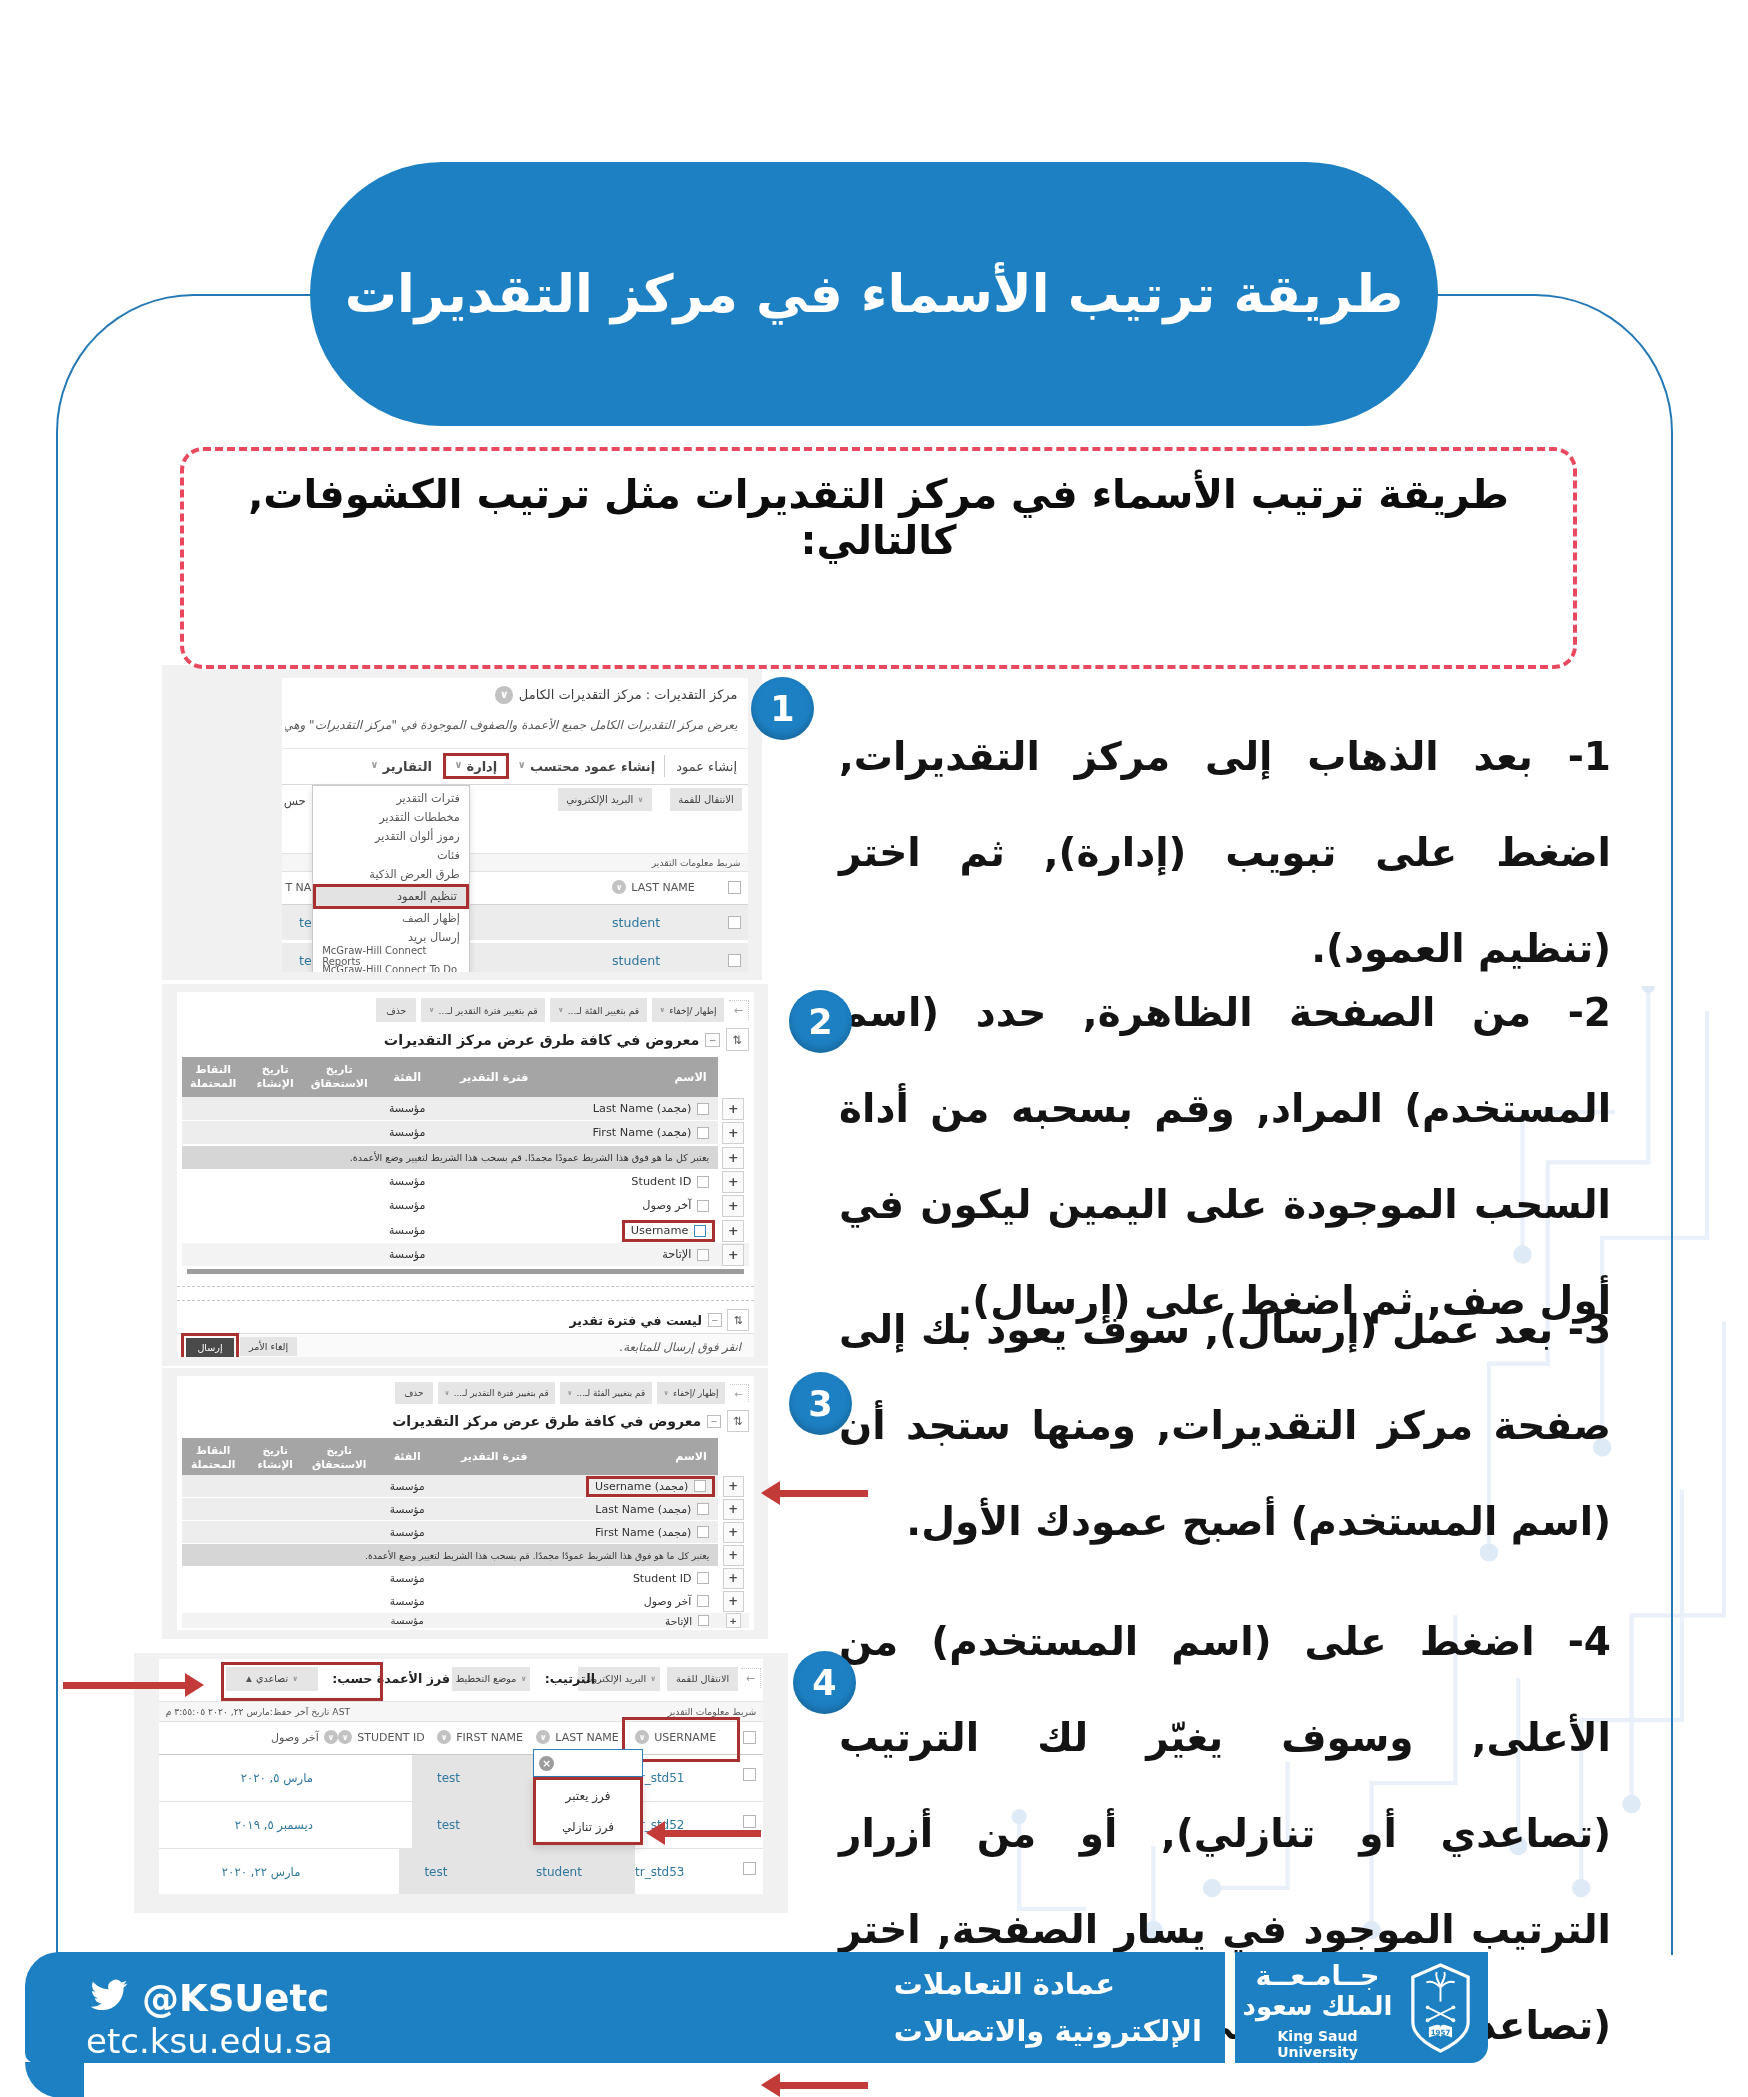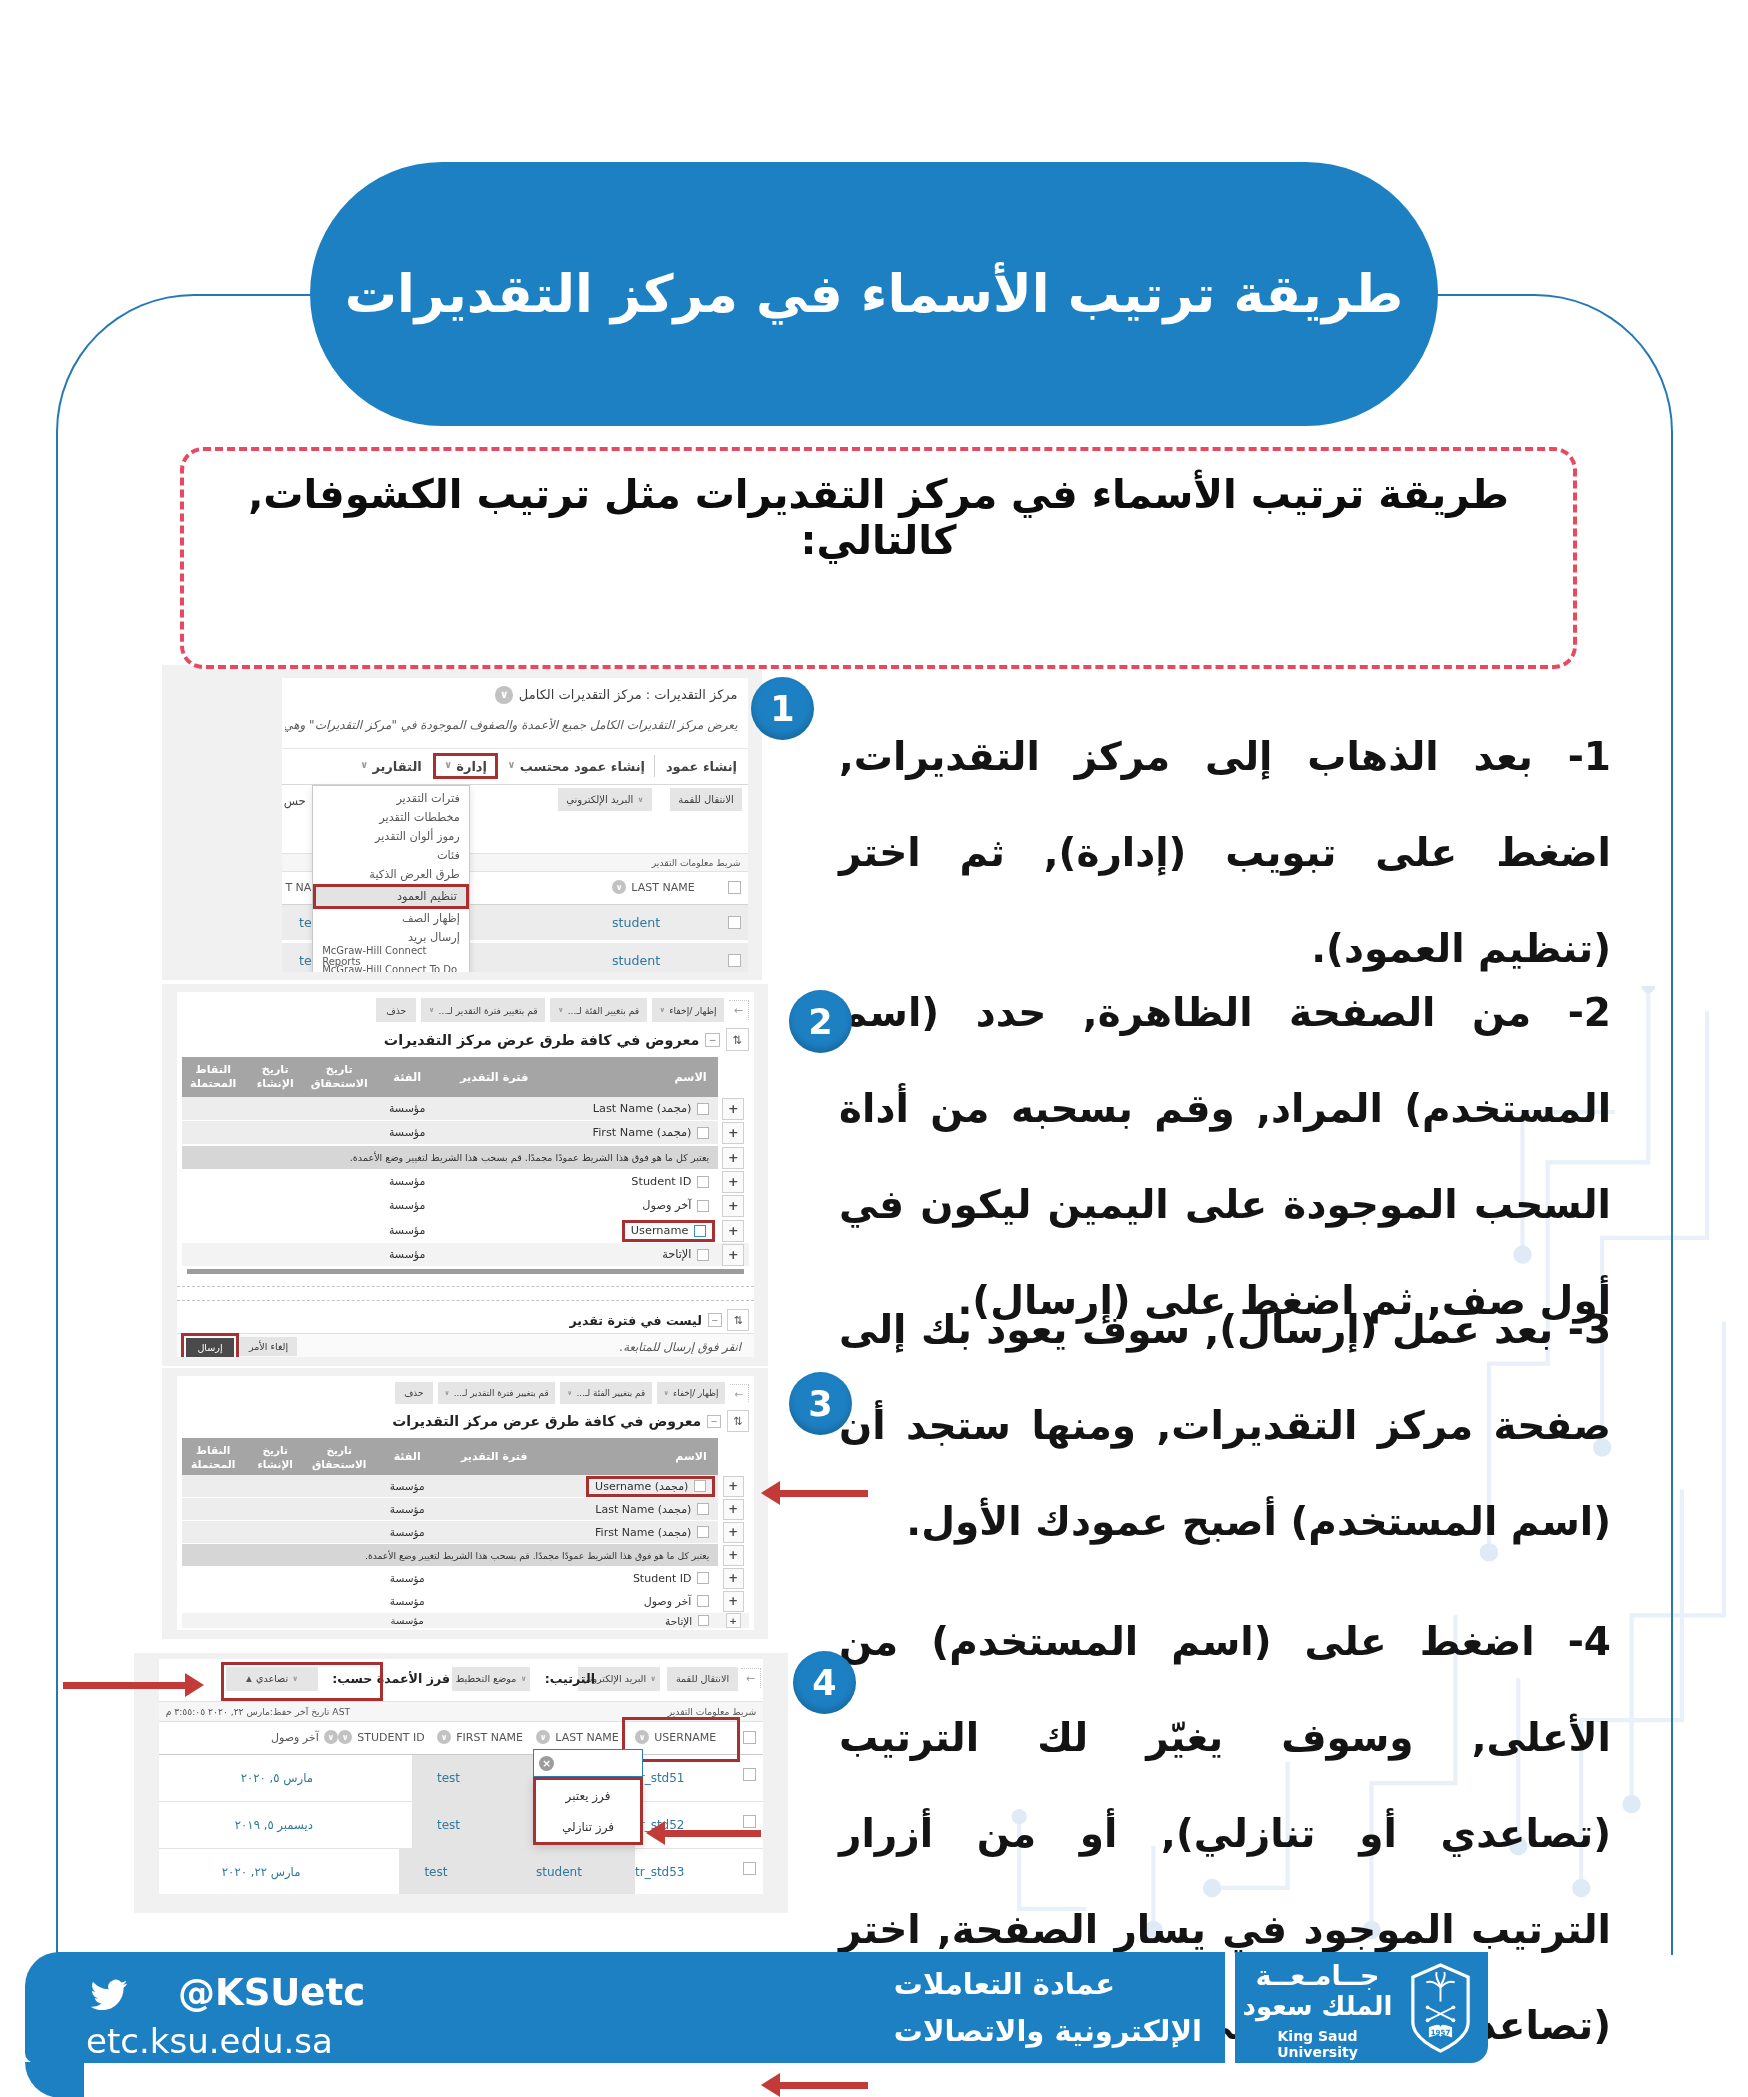--- a/index.html
+++ b/index.html
@@ -132,21 +132,21 @@
 
 <div class="abs panel" style="left:162px;top:665px;width:600px;height:315px;">
   <div class="pwhite" style="left:120px;top:12.6px;width:466px;height:294px;">
     <div class="abs rtl" style="top:8.4px;right:10.5px;display:flex;align-items:center;gap:5.9px;font-size:13px;color:#3c3c3c;">
       <span>مركز التقديرات : مركز التقديرات الكامل</span>
       <span class="cchev" style="width:17.6px;height:17.6px;font-size:11px;"></span>
     </div>
     <div class="abs rtl" style="top:40px;right:10.5px;left:2.5px;font-size:12px;font-style:italic;color:#5a5a5a;white-space:nowrap;overflow:hidden;">يعرض مركز التقديرات الكامل جميع الأعمدة والصفوف الموجودة في "مركز التقديرات" وهي طريقة</div>
 
     <div class="abs rtl" style="top:70px;left:0;right:0;height:35px;display:flex;align-items:center;gap:0;border-top:0.8px solid #e6e6e6;border-bottom:0.8px solid #d8d8d8;font-size:13px;color:#444;">
-      <span style="padding:0 11px;font-weight:700;">إنشاء عمود</span>
+      <span style="padding:0 11px;font-weight:400;">إنشاء عمود</span>
       <span style="width:0.8px;height:22px;background:#cfcfcf;"></span>
       <span class="chev" style="padding:0 9.2px;display:inline-flex;gap:4.2px;font-weight:700;">إنشاء عمود محتسب</span>
       <span class="chev redbox" style="padding:2.5px 8.4px;display:inline-flex;gap:4.2px;font-weight:700;">إدارة</span>
       <span class="chev" style="padding:0 11px;display:inline-flex;gap:4.2px;font-weight:700;">التقارير</span>
     </div>
 
     <span class="btn-g" style="position:absolute;top:110px;right:5.9px;height:23.5px;padding:0 8.4px;font-size:10px;">الانتقال للقمة</span>
     <span class="btn-g chev" style="position:absolute;top:110px;right:96px;height:23.5px;padding:0 8.4px;font-size:10px;">البريد الإلكتروني</span>
     <span class="abs" style="top:116px;left:1.7px;font-size:11.7px;color:#444;">حس</span>
 
@@ -534,21 +534,21 @@
     <span class="shaft" style="left:0;top:9.2px;width:122px;"></span>
     <span class="headR" style="left:122px;top:0;"></span>
   </div>
 </div>
 
 <div id="f-curl" class="abs"></div>
 <div id="f-left" class="abs">
   <svg class="abs" style="left:61px;top:23px;" width="46" height="40" viewBox="0 0 24 24">
     <path fill="#ffffff" d="M23 5.1c-.8.4-1.7.7-2.6.8a4.6 4.6 0 0 0 2-2.5c-.9.5-1.8.9-2.9 1.1a4.5 4.5 0 0 0-7.8 4.1A12.8 12.8 0 0 1 2.4 4a4.5 4.5 0 0 0 1.4 6 4.4 4.4 0 0 1-2-.6v.1c0 2.2 1.5 4 3.6 4.4a4.6 4.6 0 0 1-2 .1 4.5 4.5 0 0 0 4.2 3.1A9 9 0 0 1 1 19a12.7 12.7 0 0 0 6.9 2c8.3 0 12.8-6.9 12.8-12.8v-.6c.9-.6 1.6-1.4 2.3-2.5z"></path>
   </svg>
-  <div class="tw abs" style="left:117px;top:19px;margin-left:36px;">@KSUetc</div>
+  <div class="tw abs" style="left:117px;top:25px;">@KSUetc</div>
   <div class="site abs" style="left:61px;top:69px;">etc.ksu.edu.sa</div>
   <div class="dept abs rtl" style="right:23px;top:9.2px;">
     <div>عمادة التعاملات</div>
     <div>الإلكترونية والاتصالات</div>
   </div>
 </div>
 <div id="f-right" class="abs">
   <svg class="abs" style="right:14.7px;top:10.5px;" width="65" height="90" viewBox="0 0 100 140">
     <path d="M50 3 L93 22 V92 Q93 116 50 137 Q7 116 7 92 V22 Z" fill="none" stroke="#ffffff" stroke-width="5"></path>
     <g stroke="#ffffff" stroke-width="3" fill="none">

